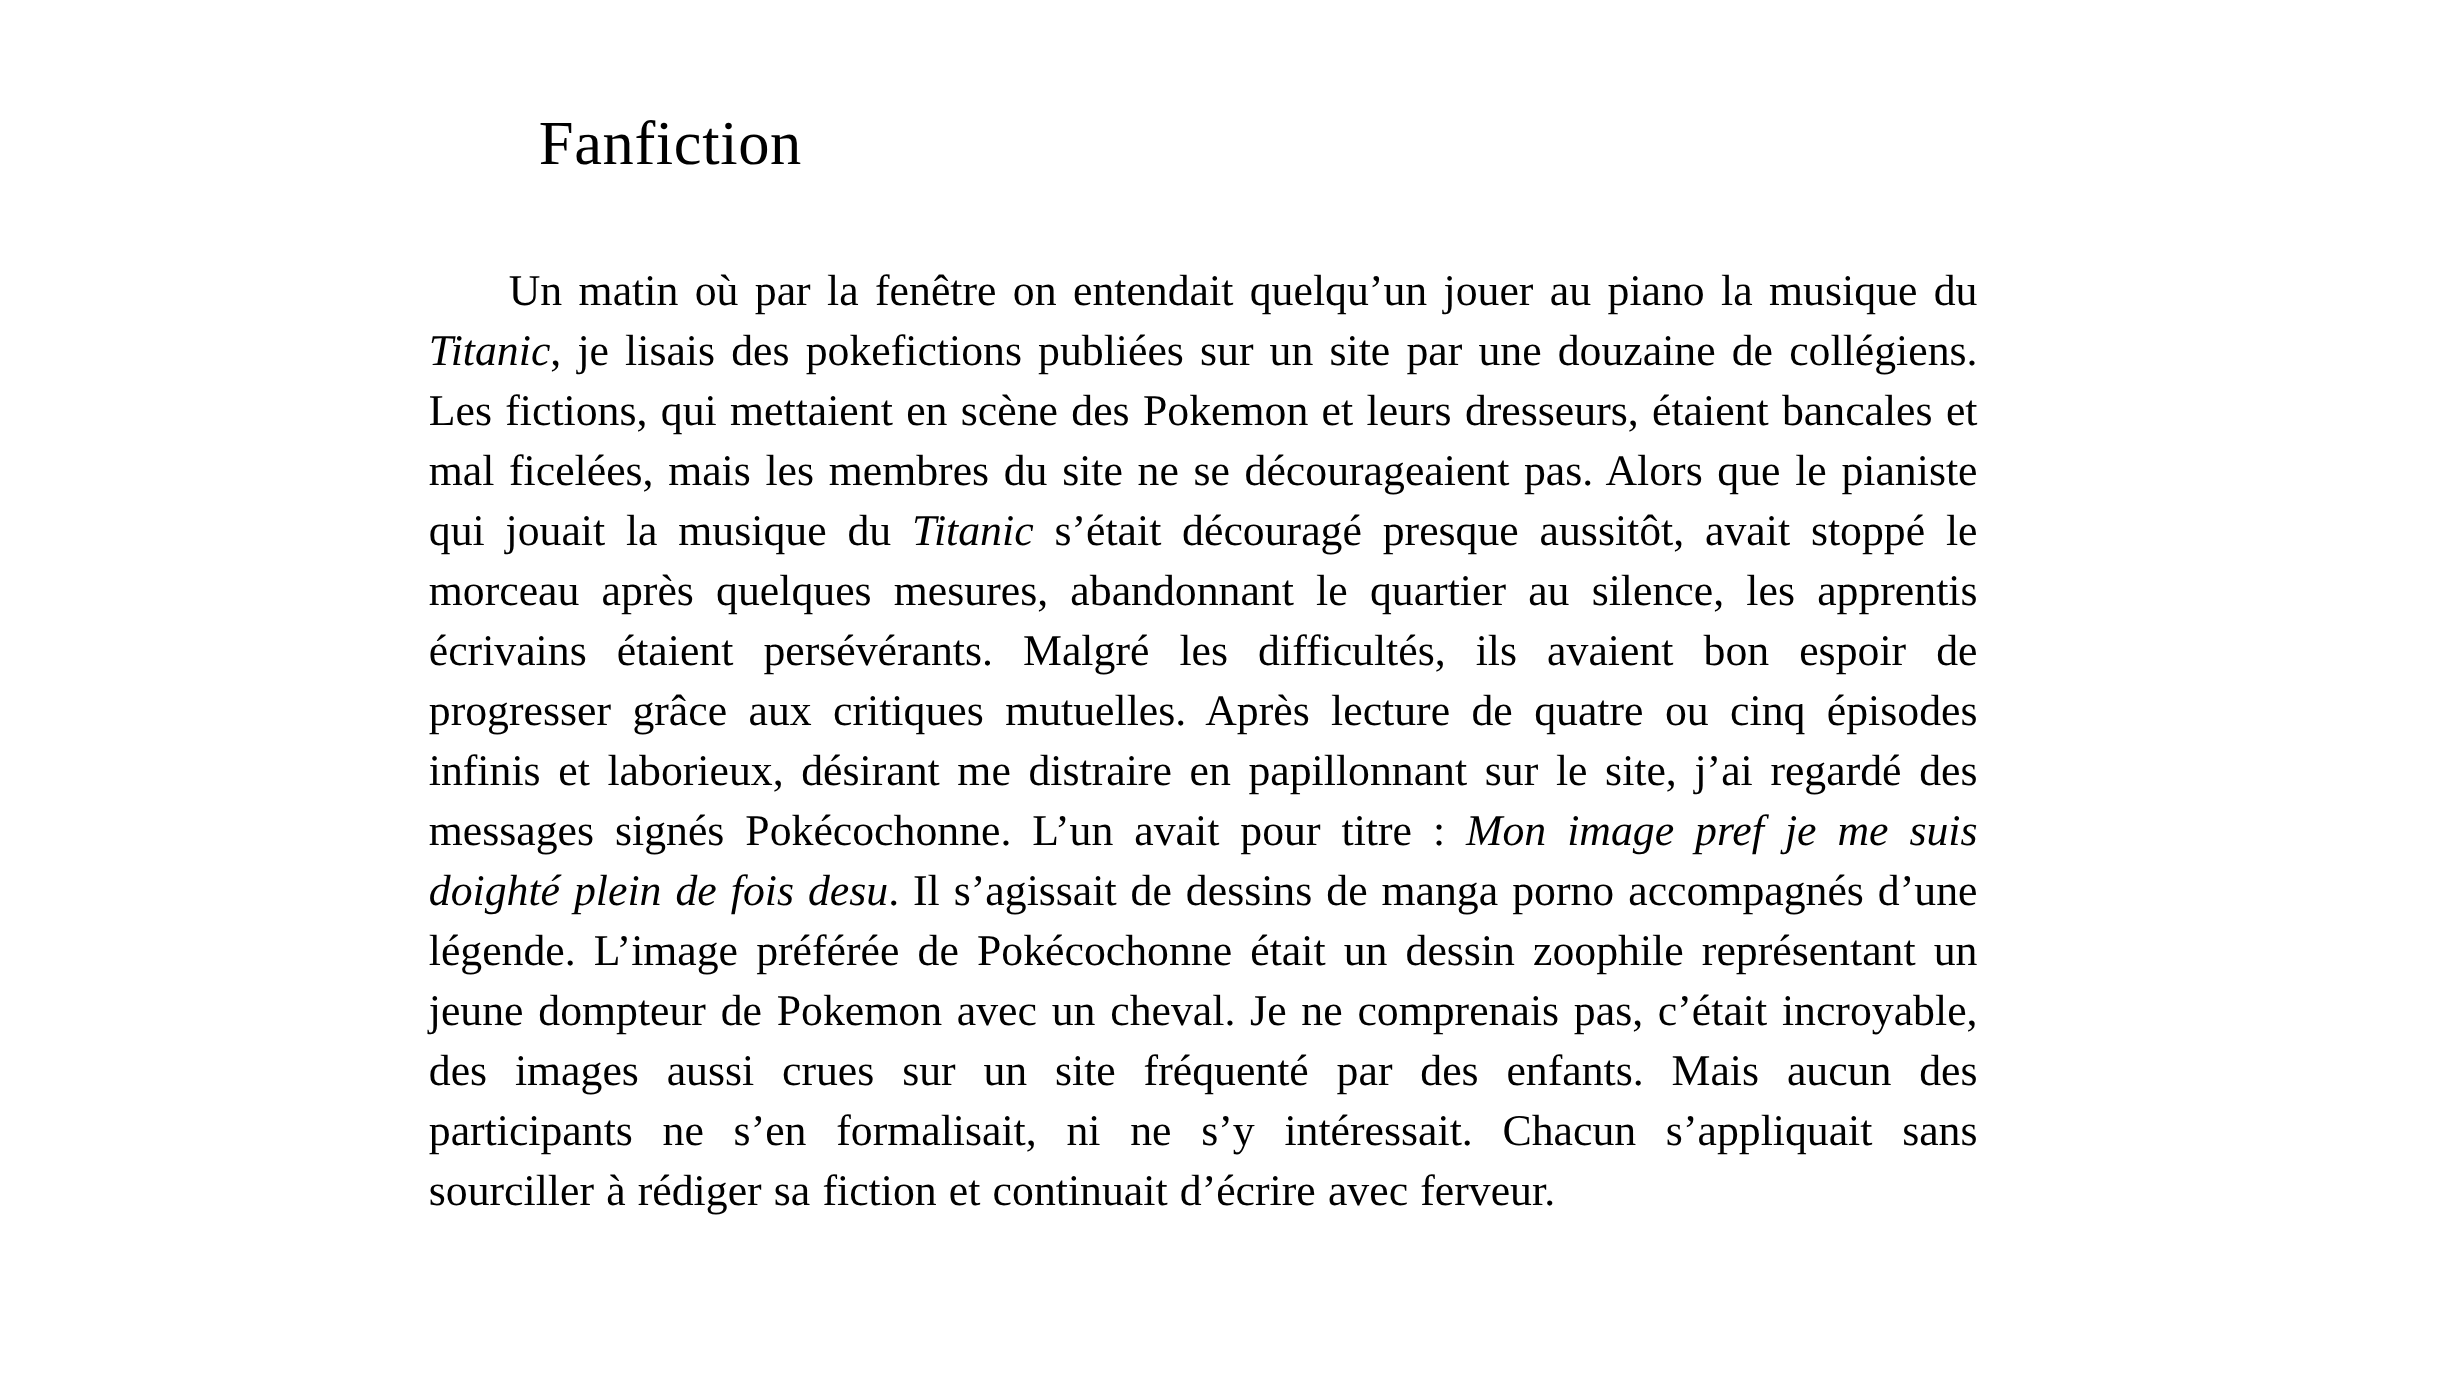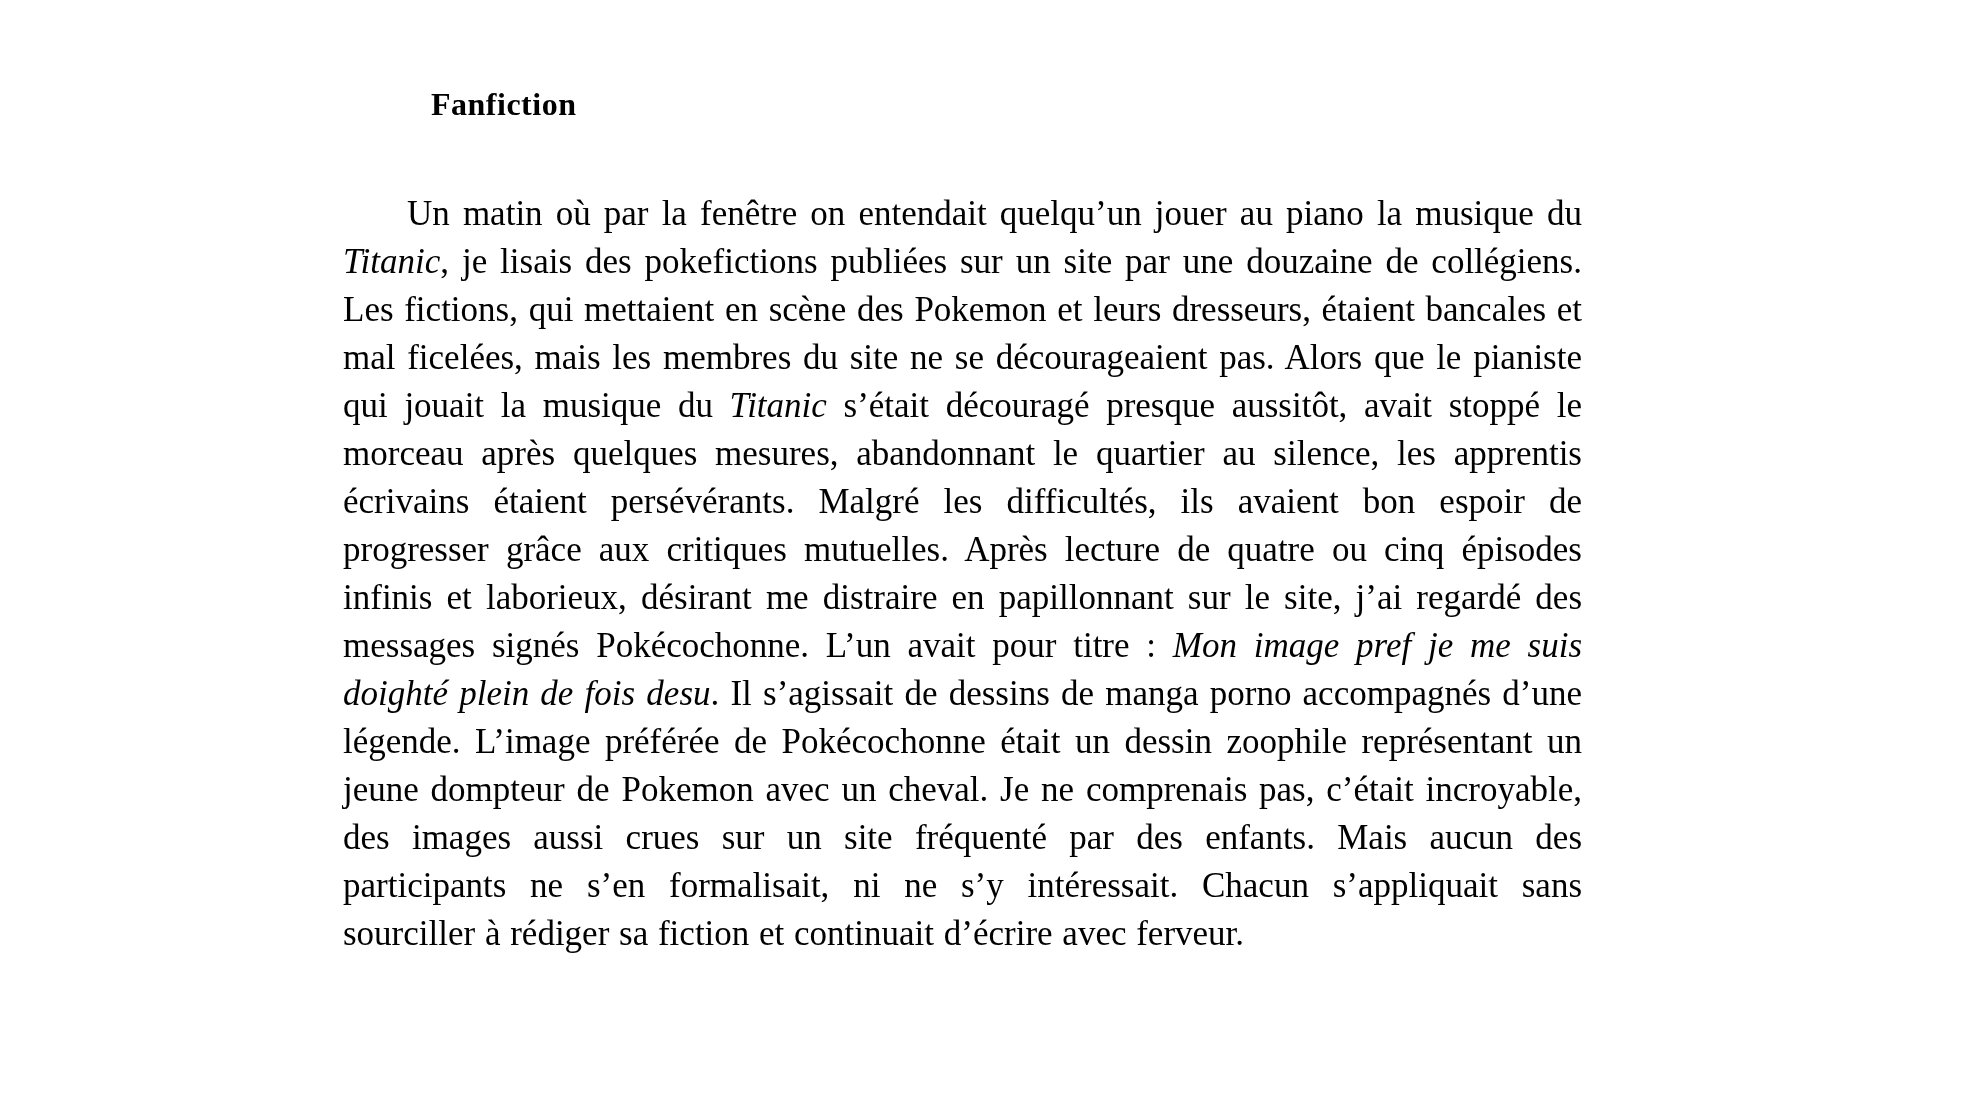--- a/index.html
+++ b/index.html
@@ -15,22 +15,22 @@
     overflow: hidden;
     position: relative;
   }
   .text-block {
     position: absolute;
     left: 343px;
     top: 88px;
     width: 1252px;
   }
   .doc-title {
-    font-size: 32px;
-    font-weight: 700;
+    font-size: 50px;
+    font-weight: 400;
     line-height: 1.05;
     margin: 0 0 0 88px;
     letter-spacing: 0.5px;
   }
   .doc-paragraph {
     margin: 68px 13px 0 0;
     font-size: 35px;
     line-height: 48px;
     text-align: justify;
     text-indent: 64px;

